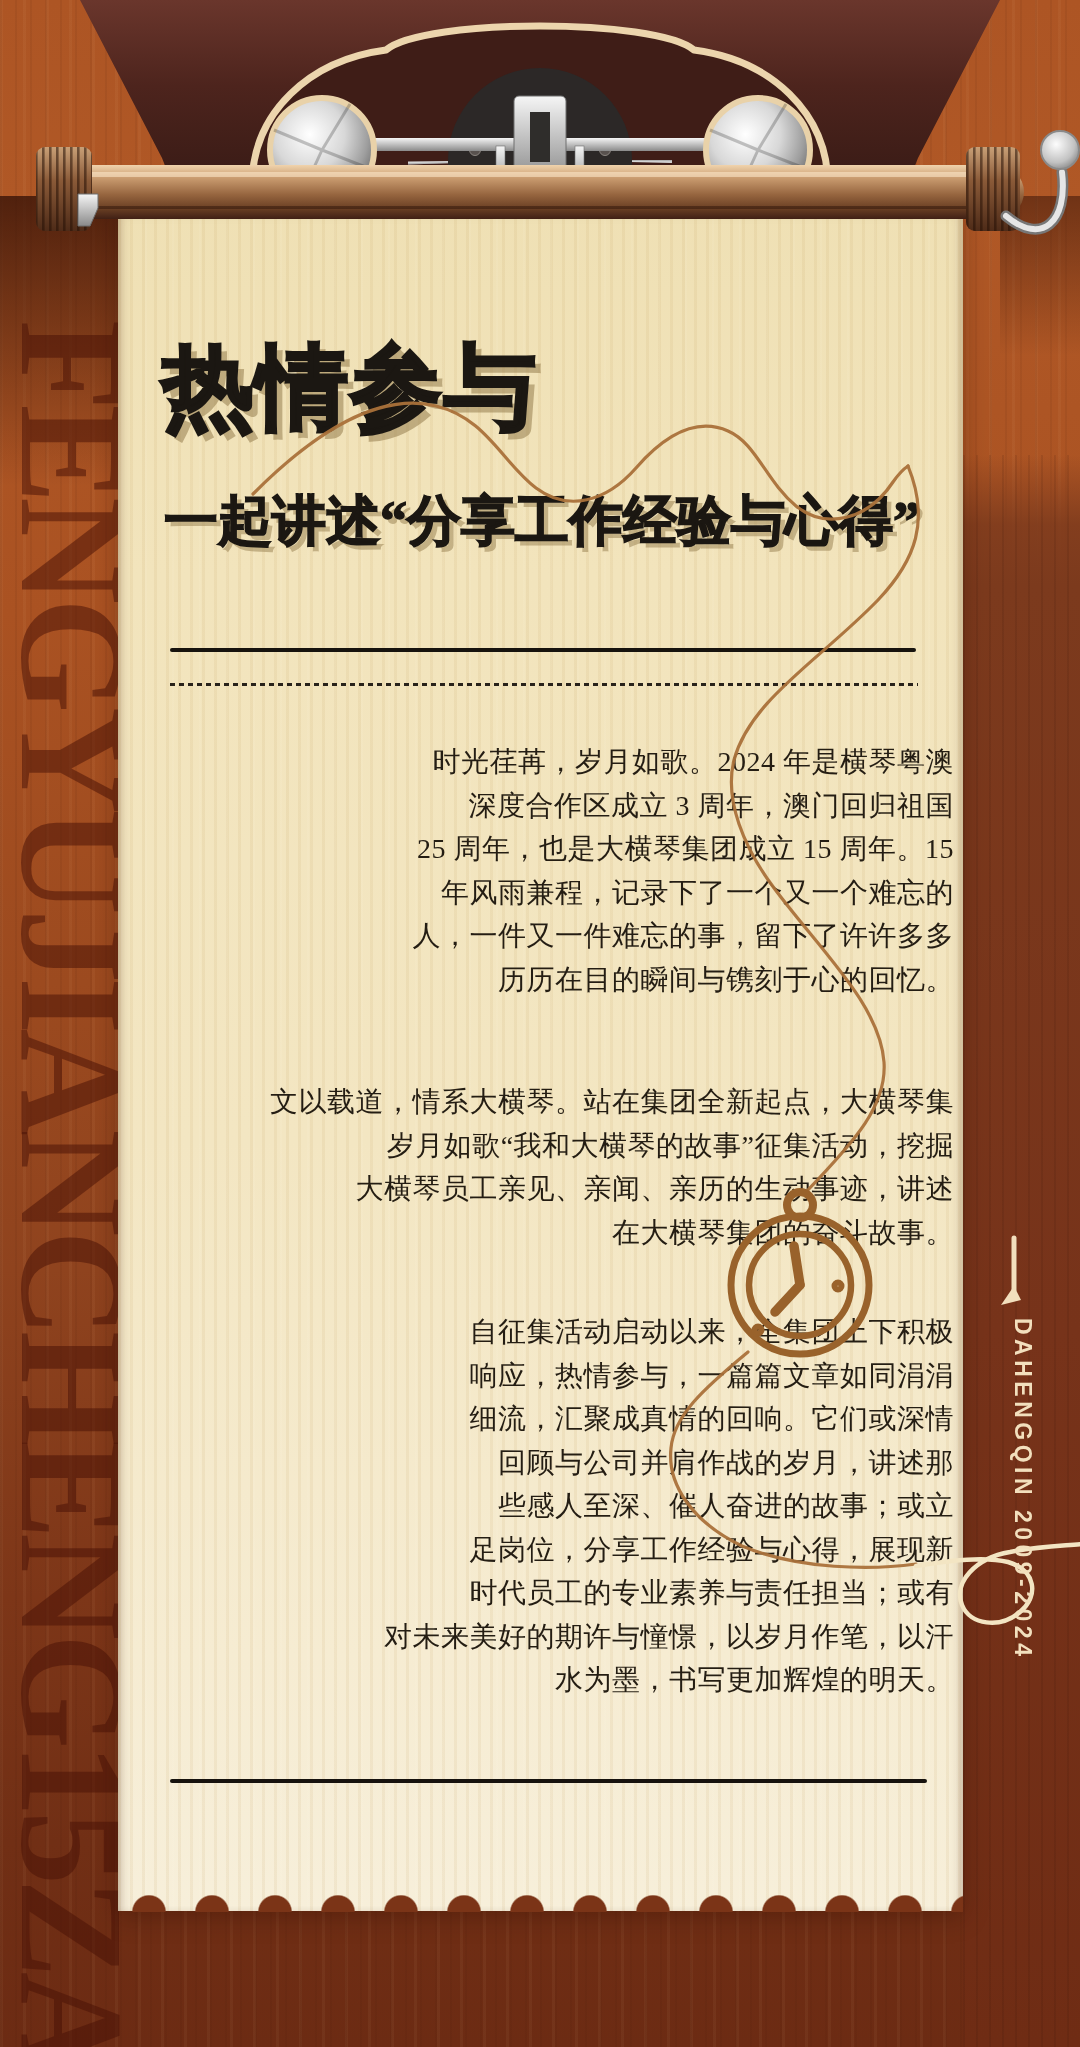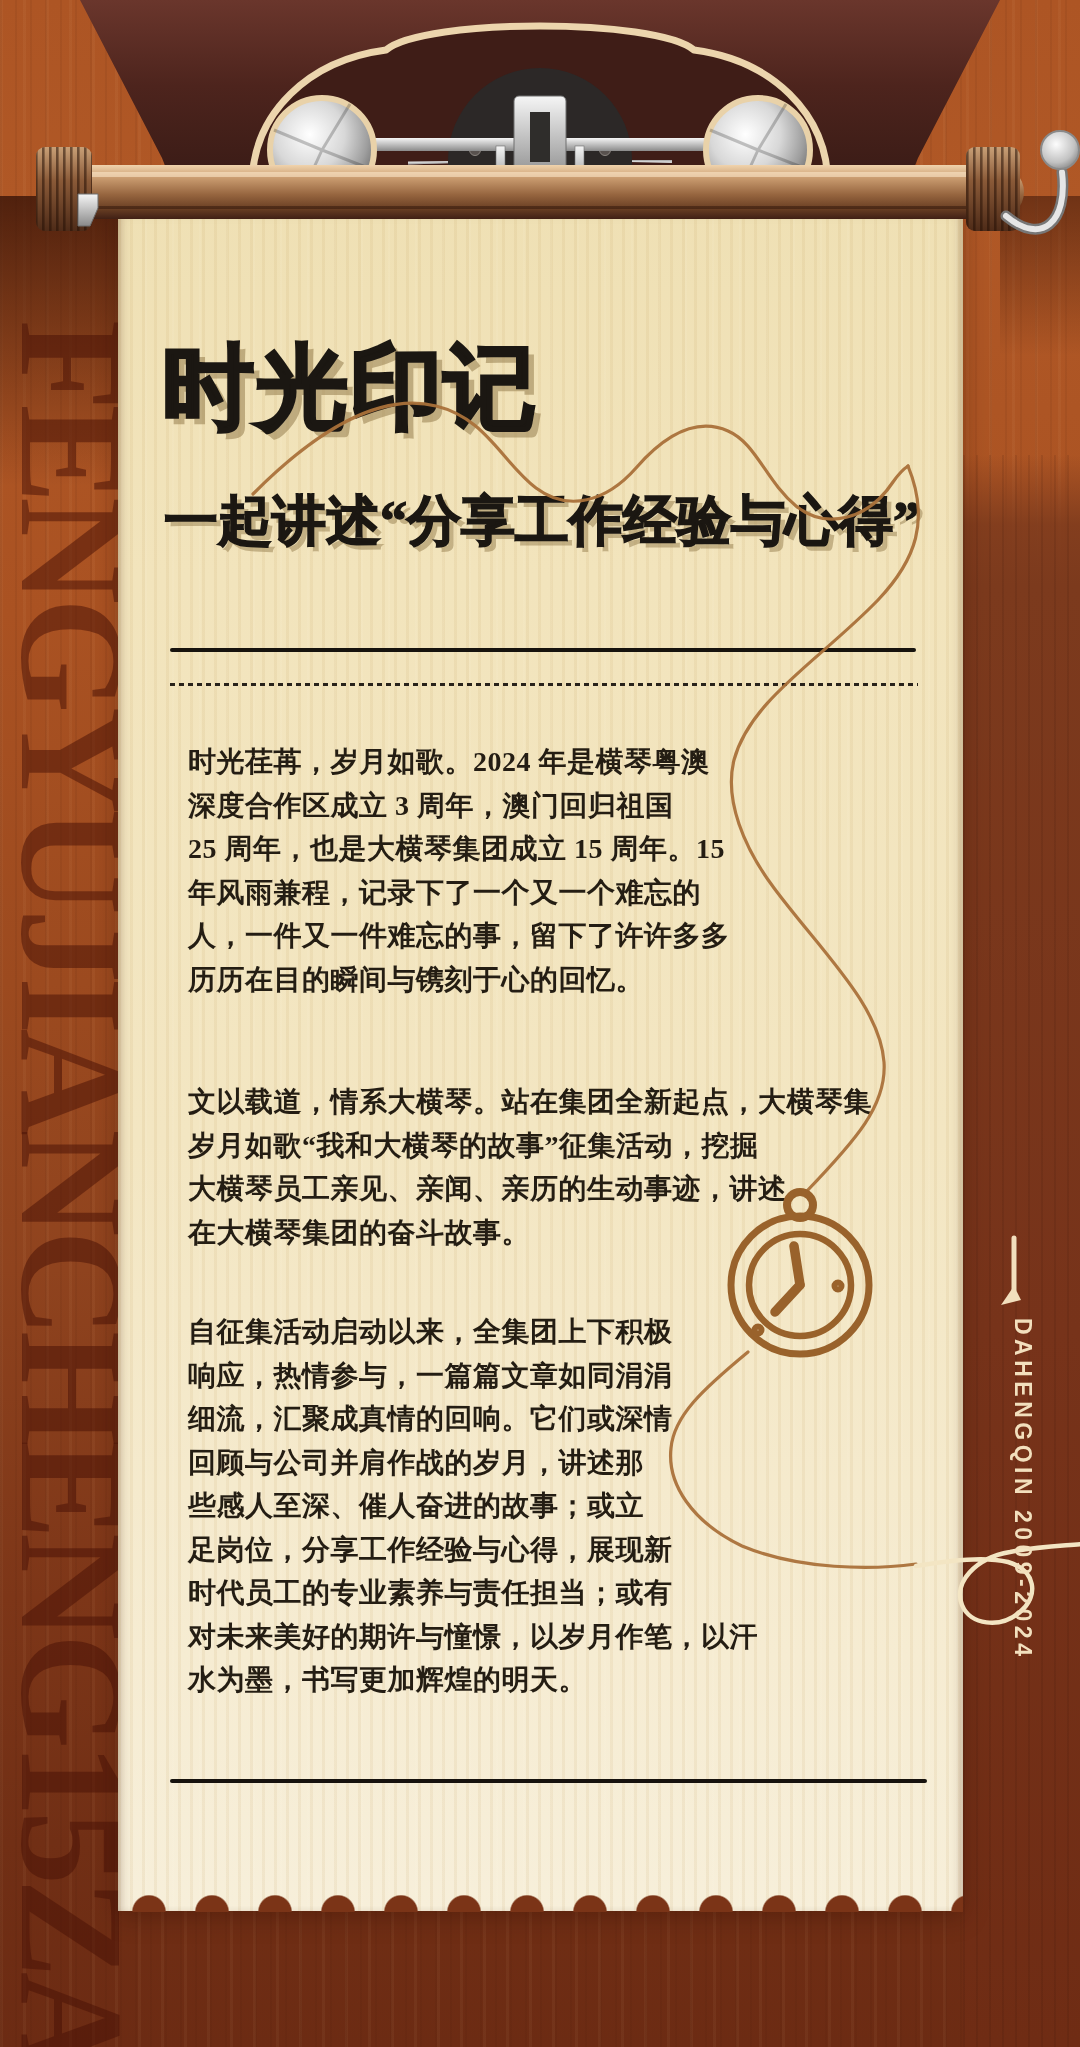--- a/index.html
+++ b/index.html
@@ -47,21 +47,21 @@
       text-shadow:7px 7px 0 rgba(150,126,78,.55);}
   #subtitle{left:164px;top:490px;font-size:54px;font-weight:800;color:#1b1712;
       letter-spacing:0;line-height:1.15;-webkit-text-stroke:1.5px #1b1712;
       text-shadow:5px 5px 0 rgba(150,126,78,.5);}
   .rule{left:170px;height:4px;background:#17130e;border-radius:2px;}
   #rule-top{top:648px;width:746px;}
   #rule-bottom{top:1779px;width:757px;}
   #rule-dashed{left:170px;top:683px;width:748px;height:3px;
       background:repeating-linear-gradient(90deg,#28221a 0 5px,rgba(0,0,0,0) 5px 9px);}
   .para{left:188px;width:766px;font-size:28px;line-height:43.5px;color:#241d13;
-      white-space:pre-line;letter-spacing:.5px;font-weight:700;}
+      white-space:pre-line;letter-spacing:.5px;font-weight:400;text-align:right;}
   #para-1{top:740px;}
   #para-2{top:1080px;}
   #para-3{top:1310px;}
 
   
   #caption-right{left:992px;top:1318px;height:360px;width:44px;
       writing-mode:vertical-rl;text-orientation:sideways;
       font-family:"Liberation Sans","DejaVu Sans",sans-serif;font-weight:600;
       font-size:23px;letter-spacing:4.5px;color:#f2dfbd;white-space:nowrap;}
 
@@ -75,21 +75,21 @@
 <div class="abs" id="shadow-left"></div>
 <div class="abs" id="shadow-right"></div>
 <div class="abs" id="right-strip"></div>
 
 <div class="abs" id="watermark">FENGYUJIANCHENG15ZAI</div>
 
 <div class="abs" id="paper">
   <div id="scallop"></div>
 </div>
 
-<div class="abs" id="title">时光印记</div>
+<div class="abs" id="title">热情参与</div>
 <div class="abs" id="subtitle">一起讲述“分享工作经验与心得”</div>
 <div class="abs rule" id="rule-top"></div>
 <div class="abs" id="rule-dashed"></div>
 <div class="abs para" id="para-1">时光荏苒，岁月如歌。2024 年是横琴粤澳
 深度合作区成立 3 周年，澳门回归祖国
 25 周年，也是大横琴集团成立 15 周年。15
 年风雨兼程，记录下了一个又一个难忘的
 人，一件又一件难忘的事，留下了许许多多
 历历在目的瞬间与镌刻于心的回忆。</div>
 <div class="abs para" id="para-2">文以载道，情系大横琴。站在集团全新起点，大横琴集

